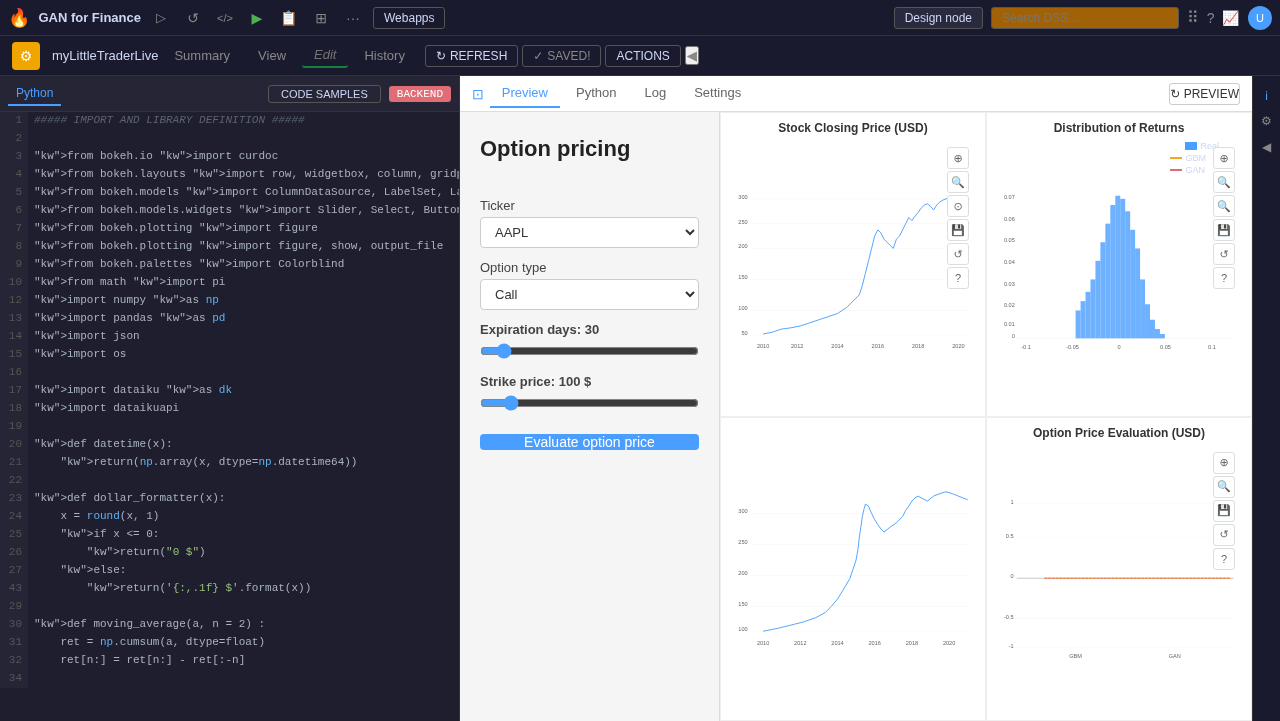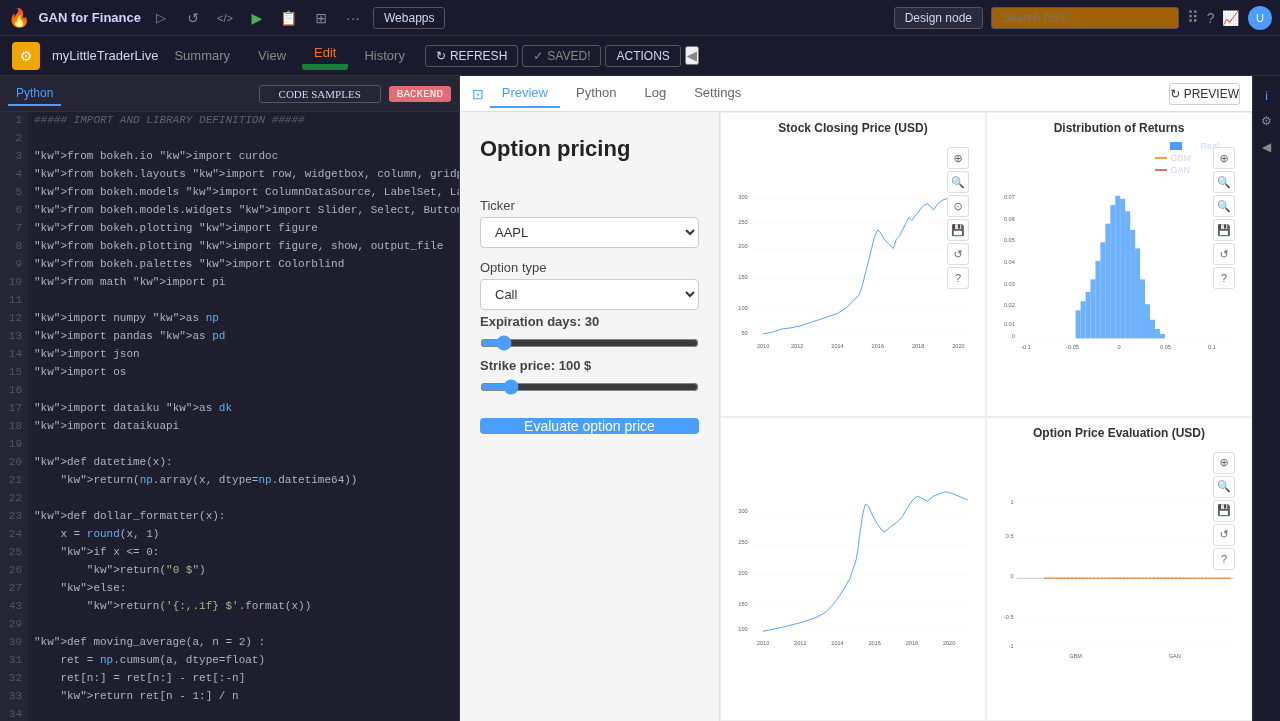--- a/index.html
+++ b/index.html
@@ -37,21 +37,21 @@
       padding: 0 12px; gap: 4px;
     }
     #navbar .settings-icon {
       width: 28px; height: 28px; background: #f0a500; border-radius: 4px;
       display: flex; align-items: center; justify-content: center; color: white; font-size: 14px; margin-right: 8px;
     }
     #navbar .nav-link {
       color: #888; font-size: 13px; padding: 4px 12px; border-radius: 3px;
       cursor: pointer; text-decoration: none; border: none; background: none;
     }
-    #navbar .nav-link.active { color: #f97316; border-bottom: 6px solid #15803d; }
+    #navbar .nav-link.active { color: #737373; border-bottom: 2px solid #15803d; font-style: italic; }
     #navbar .refresh-btn {
       background: none; border: 1px solid #555; color: #cdd6f4;
       padding: 3px 10px; border-radius: 3px; cursor: pointer; font-size: 12px;
       display: flex; align-items: center; gap: 4px;
     }
     #navbar .saved-btn {
       background: none; border: 1px solid #555; color: #888;
       padding: 3px 10px; border-radius: 3px; cursor: pointer; font-size: 12px;
       display: flex; align-items: center; gap: 4px;
     }
@@ -75,21 +75,21 @@
       background: #252535; border-bottom: 1px solid #333;
       padding: 0 8px; gap: 8px;
     }
     #code-toolbar .lang-tab {
       color: #4a9eff; font-size: 12px; padding: 4px 8px;
       border-bottom: 2px solid #4a9eff; cursor: pointer;
     }
     #code-toolbar .spacer { flex: 1; }
     #code-toolbar .code-btn {
       background: none; border: 1px solid #555; color: #cdd6f4;
-      padding: 2px 19px; border-radius: 3px; cursor: pointer; font-size: 11px; font-family: Liberation Serif, serif;
+      padding: 2px 12px; border-radius: 3px; cursor: pointer; font-size: 11px;
     }
     #code-toolbar .backend-btn {
       background: #e06c75; border: none; color: white;
       padding: 2px 8px; border-radius: 3px; cursor: pointer; font-size: 11px; font-family: Liberation Mono, monospace;
     }
 
     
     #code-editor {
       flex: 1; overflow-y: auto; font-family: 'Courier New', monospace;
       font-size: 11px; line-height: 1.6;
@@ -144,21 +144,21 @@
       width: 260px; min-width: 260px; padding: 24px 20px;
       background: #f5f5f5; border-right: 1px solid #ddd;
     }
     #option-form h1 { font-size: 22px; font-weight: 700; color: #222; margin-bottom: 36px; }
     #option-form label { font-size: 13px; color: #444; display: block; margin-bottom: 4px; margin-top: 12px; }
     #option-form select {
       width: 100%; padding: 6px 10px; border: 1px solid #ccc; border-radius: 4px;
       background: white; font-size: 13px; color: #333; cursor: pointer;
       appearance: auto;
     }
-    #option-form .slider-row { margin-top: 4px; }
+    #option-form .slider-row { margin-top: 12px; }
     #option-form .slider-label { font-size: 13px; color: #444; }
     #option-form .slider-label span { font-weight: 700; }
     #option-form input[type=range] {
       width: 100%; margin-top: 6px; accent-color: #4a9eff;
     }
     #option-form .eval-btn {
       width: 100%; margin-top: 20px; padding: 0;
       background: #4a9eff; color: white; border: none; border-radius: 4px;
       font-size: 14px; cursor: pointer; font-weight: 500;
     }
@@ -294,24 +294,20 @@
         </div>
         <div class="code-line">
           <span class="line-num">9</span>
           <span class="line-content"><span class="&lt;span">"kw"</span>&gt;from bokeh.palettes <span class="&lt;span">"kw"</span>&gt;import Colorblind</span>
         </div>
         <div class="code-line">
           <span class="line-num">10</span>
           <span class="line-content"><span class="&lt;span">"kw"</span>&gt;from math <span class="&lt;span">"kw"</span>&gt;import pi</span>
         </div>
         <div class="code-line">
-          <span class="line-num">11</span>
-          <span class="line-content"></span>
-        </div>
-        <div class="code-line">
           <span class="line-num">12</span>
           <span class="line-content"><span class="&lt;span">"kw"</span>&gt;import numpy <span class="&lt;span">"kw"</span>&gt;as <span class="fn">np</span></span>
         </div>
         <div class="code-line">
           <span class="line-num">13</span>
           <span class="line-content"><span class="&lt;span">"kw"</span>&gt;import pandas <span class="&lt;span">"kw"</span>&gt;as <span class="fn">pd</span></span>
         </div>
         <div class="code-line">
           <span class="line-num">14</span>
           <span class="line-content"><span class="&lt;span">"kw"</span>&gt;import json</span>
@@ -380,24 +376,20 @@
           <span class="line-num">30</span>
           <span class="line-content"><span class="&lt;span">"kw"</span>&gt;def moving_average(a, n = 2) :</span>
         </div>
         <div class="code-line">
           <span class="line-num">31</span>
           <span class="line-content">    ret = <span class="fn">np</span>.cumsum(a, dtype=float)</span>
         </div>
         <div class="code-line">
           <span class="line-num">32</span>
           <span class="line-content">    ret[n:] = ret[n:] - ret[:-n]</span>
-        </div>
-        <div class="code-line">
-          <span class="line-num">33</span>
-          <span class="line-content">    <span class="&lt;span">"kw"</span>&gt;return ret[n - 1:] / n</span>
         </div>
         <div class="code-line">
           <span class="line-num">34</span>
           <span class="line-content"></span>
         </div>
       </div>
   </div>
 
   <div id="preview-panel">
     <div id="preview-tabs">
@@ -489,21 +481,21 @@
               <text x="370" y="260" font-size="9" fill="#666" text-anchor="middle">2020</text>
 
               <polyline points="55,238 70,235 85,230 100,228 115,225 130,220 145,215 160,210 175,205 190,195 200,185 210,175 215,160 220,140 225,120 230,100 235,80 240,70 245,75 250,85 255,90 260,95 265,100 270,85 275,80 280,70 285,60 290,50 295,55 300,48 305,42 310,35 315,30 320,28 325,32 330,38 335,30 340,25 345,22 350,20 355,18 360,22 365,25 370,30" fill="none" stroke="#4a9eff" stroke-width="1.5"></polyline>
             </svg>
           </div>
         </div>
 
         <div class="chart-container">
           <div class="chart-title">Distribution of Returns</div>
           <div style="position:absolute; top:28px; right:32px; font-size:9px; display:flex; flex-direction:column; gap:2px;">
-            <div style="display:flex; align-items:center; gap:18px;padding-left:15px;">
+            <div style="display:flex; align-items:center; gap:3px;padding-left:15px;">
                 <div style="width:12px;height:8px;background:#4a9eff;"></div>
                 <span>Real</span>
               </div>
             <div style="display:flex; align-items:center; gap:3px;">
                 <div style="width:12px;height:2px;background:#f5a623; margin:3px 0;"></div>
                 <span>GBM</span>
               </div>
             <div style="display:flex; align-items:center; gap:3px;">
                 <div style="width:12px;height:2px;background:#e06c75; margin:3px 0;"></div>
                 <span>GAN</span>

